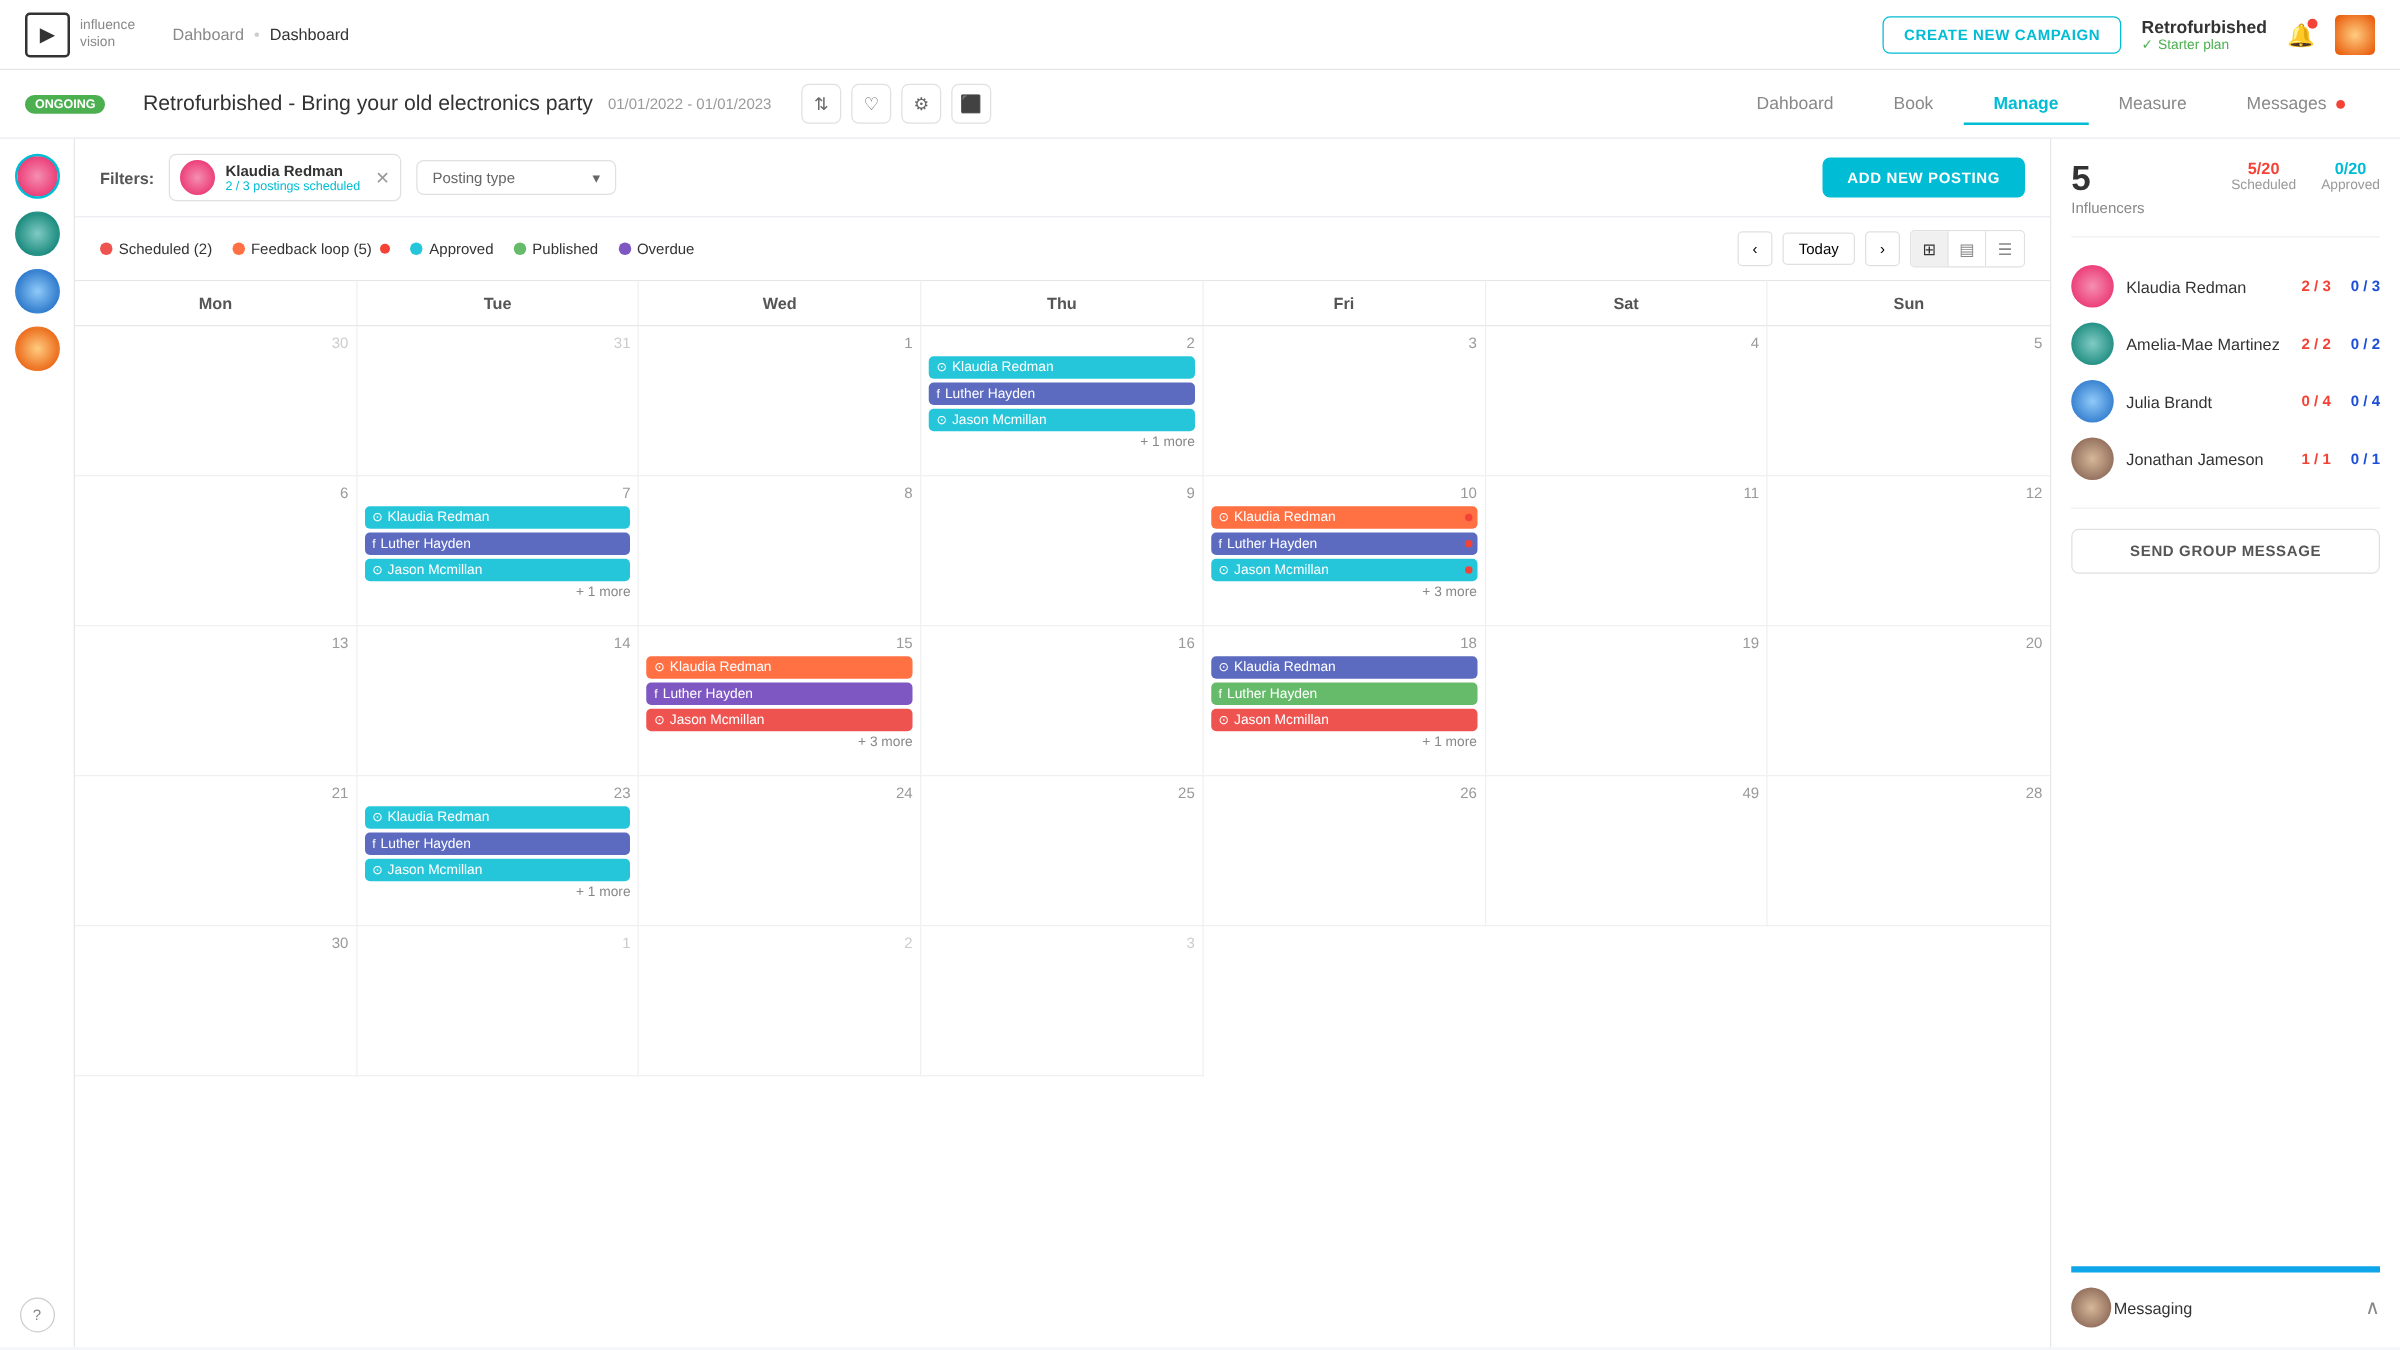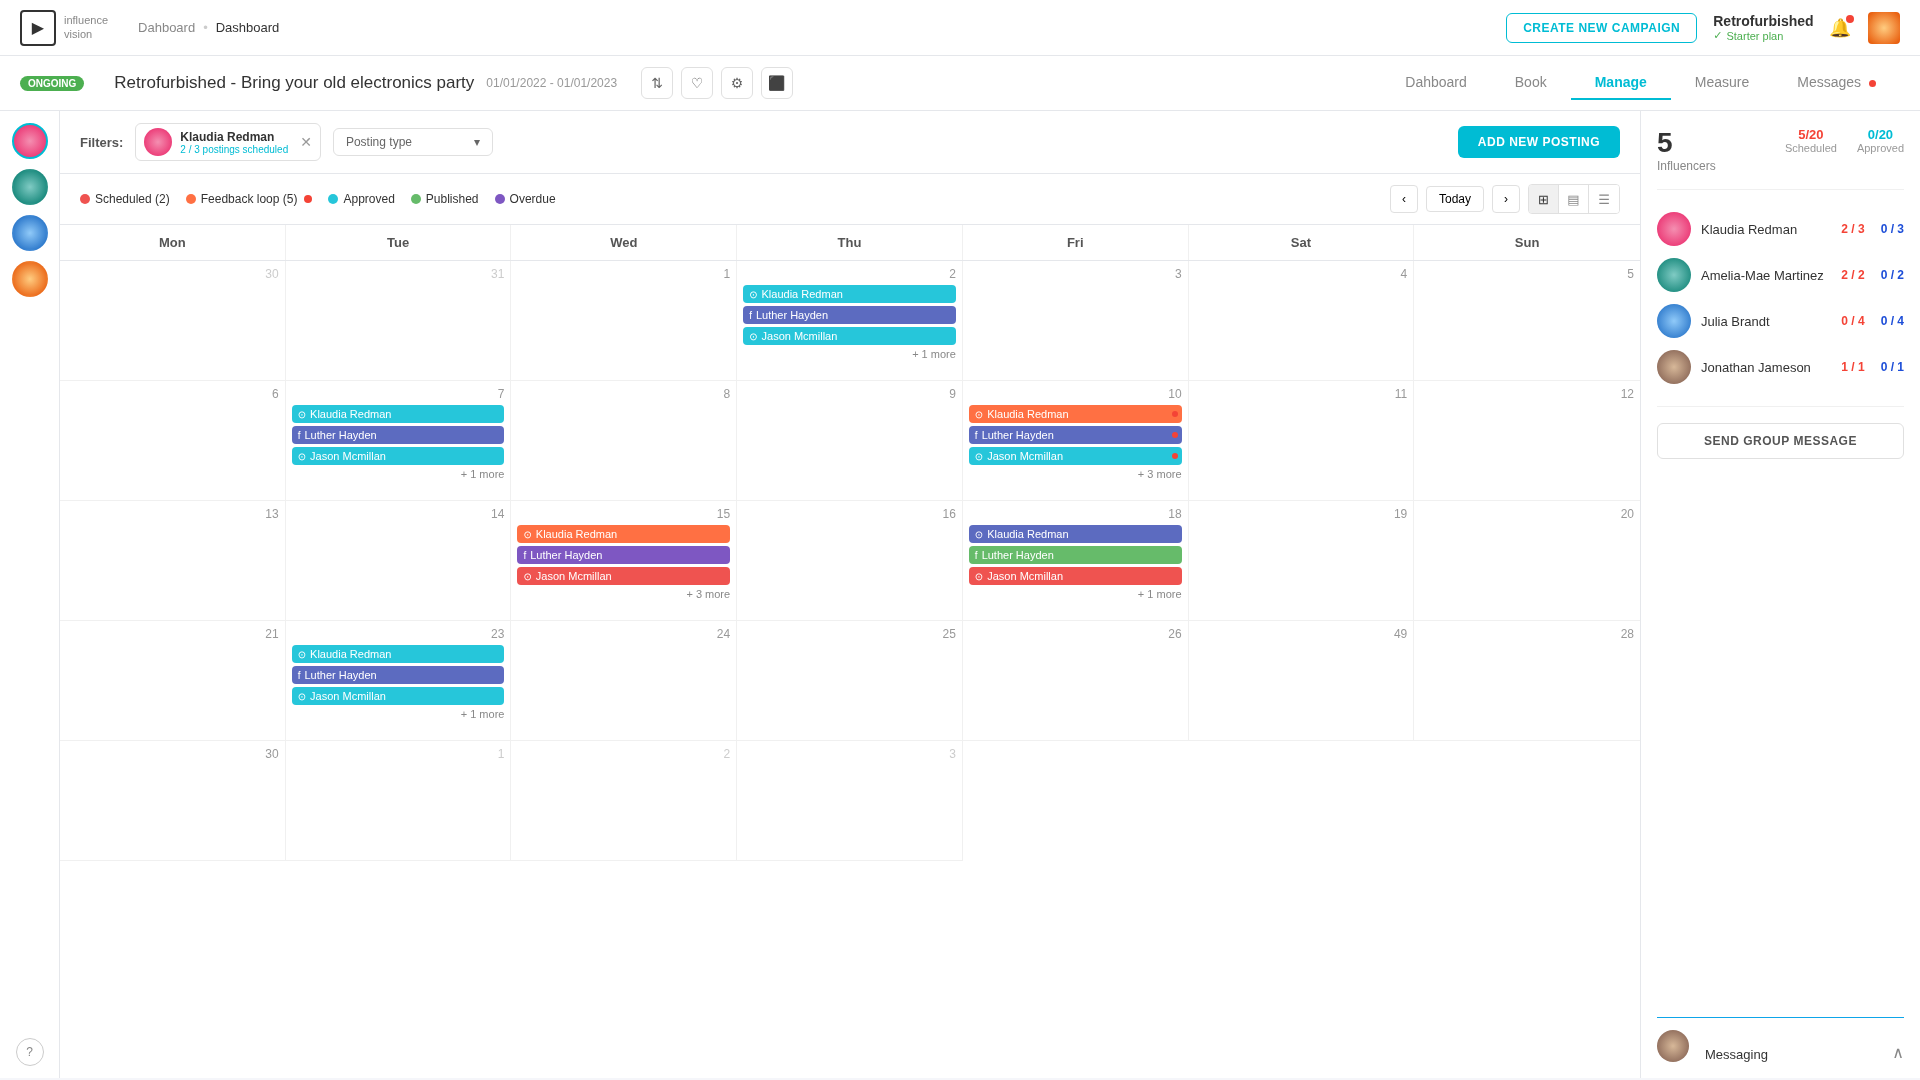--- a/index.html
+++ b/index.html
@@ -107,21 +107,21 @@
     .stat-box .lbl { font-size: 11px; color: #999; }
     .divider { border: none; border-top: 1px solid #f0f0f0; }
     .influencer-row { display: flex; align-items: center; gap: 10px; padding: 6px 0; }
     .inf-avatar { width: 34px; height: 34px; border-radius: 50%; background: #ddd; flex-shrink: 0; }
     .inf-name { font-size: 13px; font-weight: 500; flex: 1; }
     .inf-stats { display: flex; gap: 16px; }
     .inf-stat { font-size: 12px; font-weight: 600; }
     .inf-stat.red { color: #f44336; }
     .inf-stat.cyan { color: #1d4ed8; }
     .send-msg-btn { border: 1.5px solid #e0e0e0; background: #fff; border-radius: 6px; padding: 10px; font-size: 12px; font-weight: 600; color: #555; cursor: pointer; letter-spacing: 0.5px; text-align: center; }
-    .messaging-bar { display: flex; align-items: flex-end; gap: 16px; border-top: 1px solid #0ea5e9; padding: 12px 0 0; margin-top: auto; cursor: pointer; }
+    .messaging-bar { display: flex; align-items: center; gap: 2px; border-top: 5px solid #0ea5e9; padding: 12px 0 0; margin-top: auto; cursor: pointer; }
     .msg-avatar { width: 32px; height: 32px; border-radius: 50%; background: #c8a882; }
     .msg-label { font-size: 13px; font-weight: 500; flex: 1; }
     .msg-expand { color: #888; font-size: 16px; }
 
     
     .av-pink { background: radial-gradient(circle, #f48fb1, #e91e63); }
     .av-blue { background: radial-gradient(circle, #90caf9, #1565c0); }
     .av-teal { background: radial-gradient(circle, #80cbc4, #00796b); }
     .av-orange { background: radial-gradient(circle, #ffcc80, #e65100); }
     .av-brown { background: radial-gradient(circle, #d7b899, #795548); }

